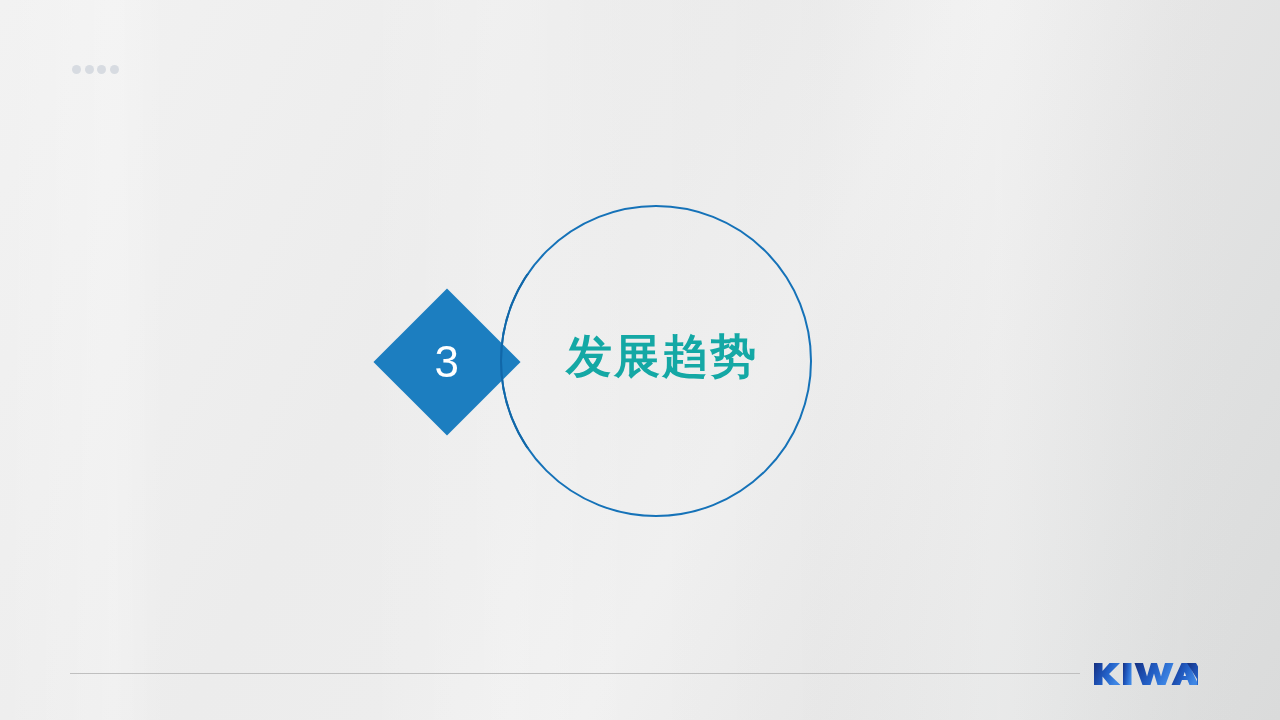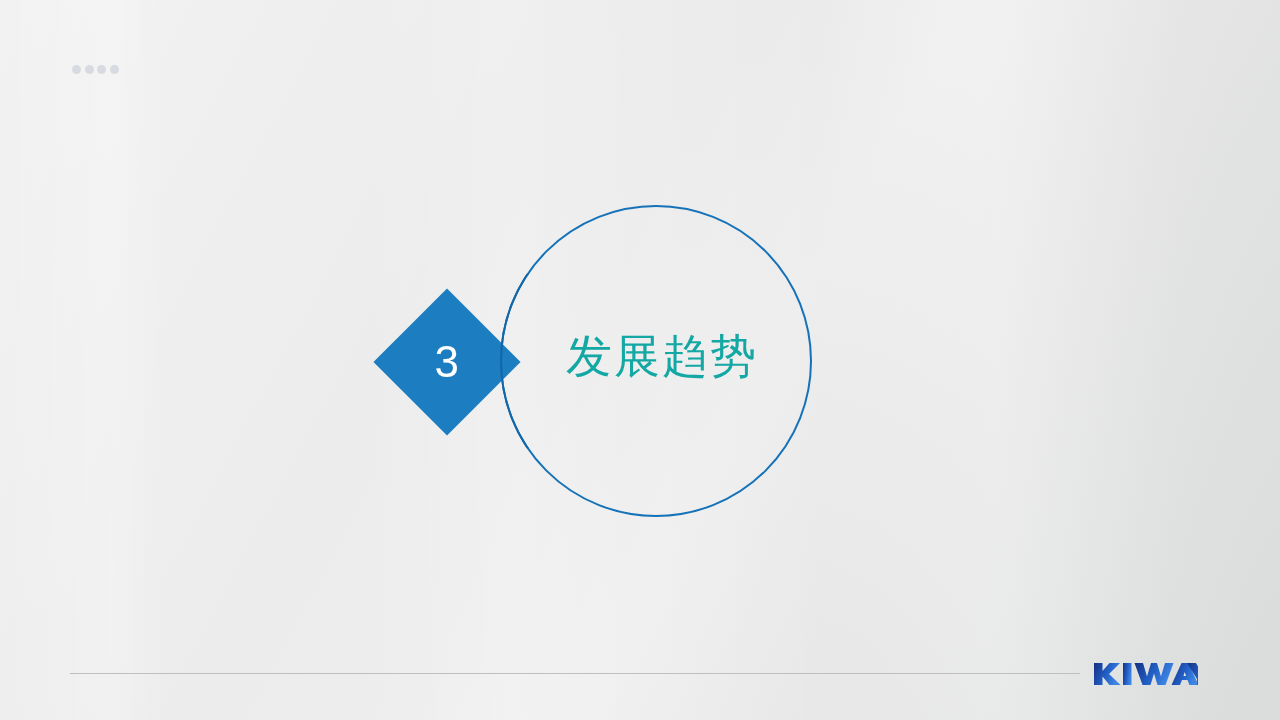--- a/index.html
+++ b/index.html
@@ -139,21 +139,21 @@
   #title {
     position: absolute;
     left: 566px;
     top: 330px;
     font-size: 46px;
     line-height: 1.15;
     color: #14A8A5;
     letter-spacing: 2px;
     white-space: nowrap;
     z-index: 5;
-    font-weight: 400;
+    font-weight: 700;
   }
 
   
   #footer-rule {
     position: absolute;
     left: 70px;
     top: 673px;
     width: 1010px;
     height: 1px;
     background: #BFBFBF;

